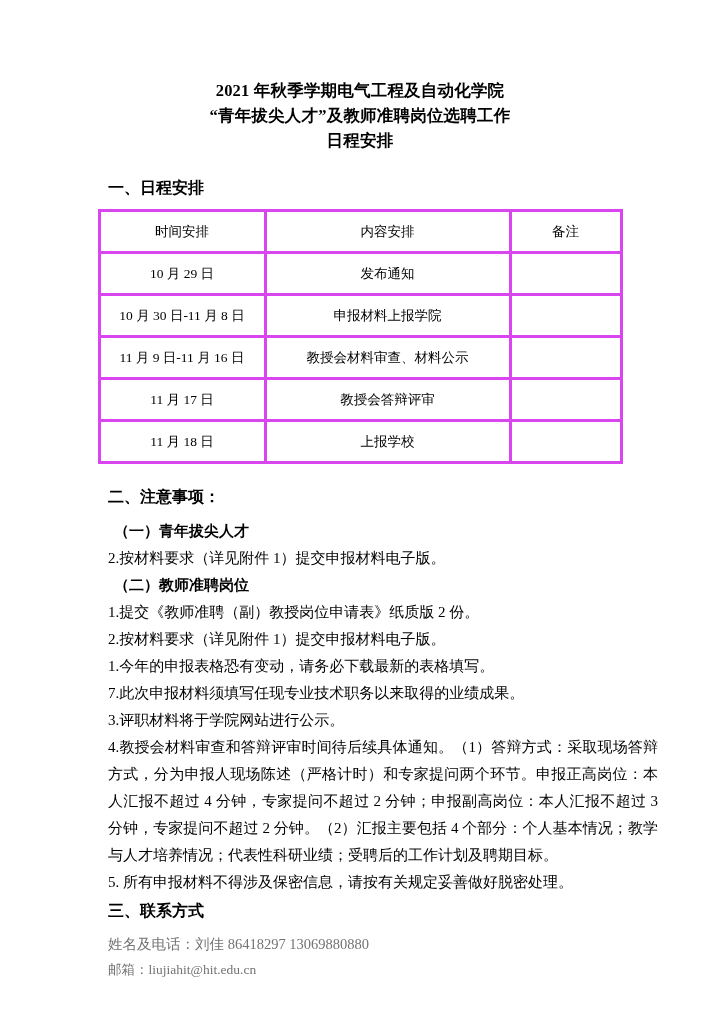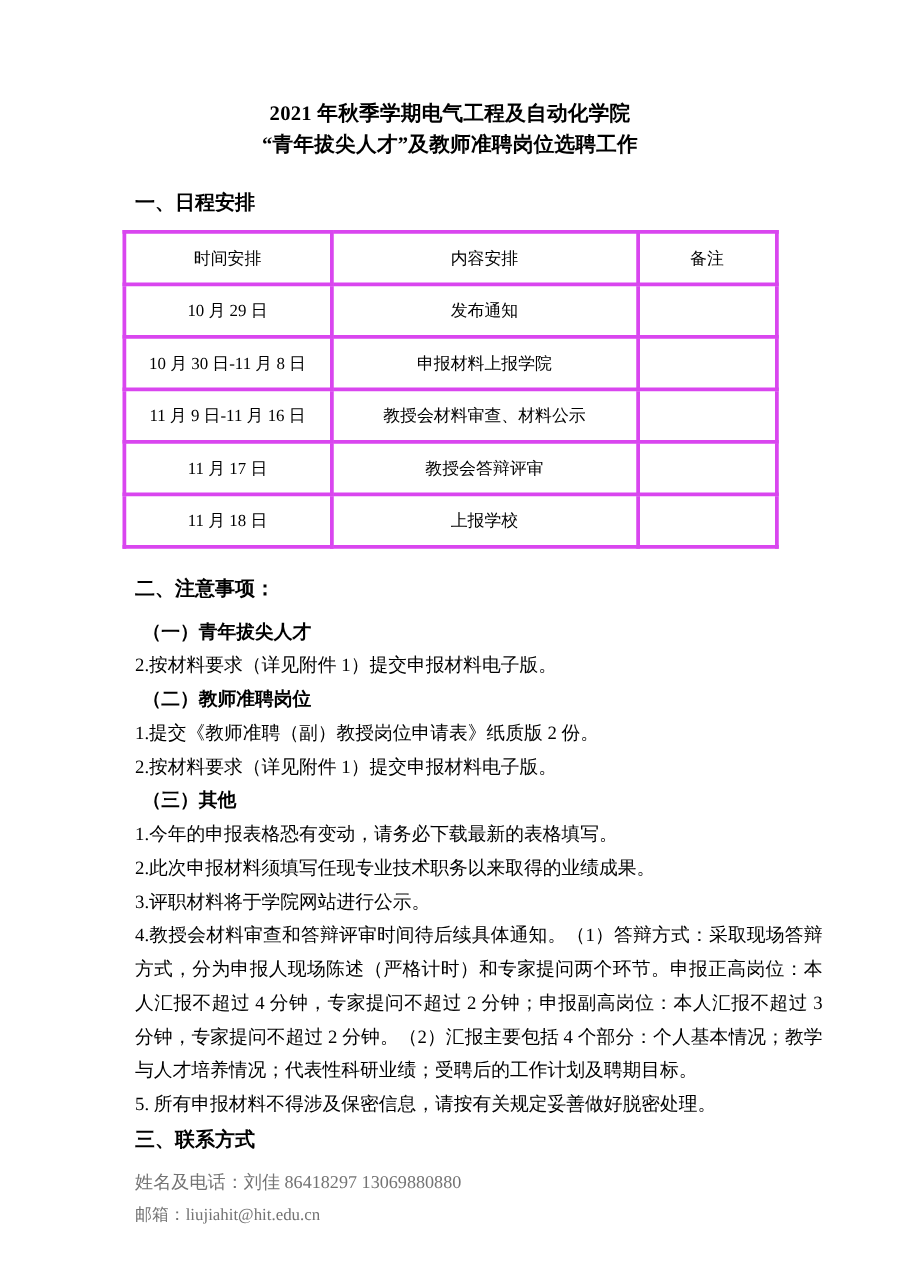--- a/index.html
+++ b/index.html
@@ -102,20 +102,21 @@
   }
 </style>
 </head>
 <body>
 
 <div class="page">
 
   <div class="doc-title">
     <span class="line">2021 年秋季学期电气工程及自动化学院</span>
     <span class="line">“青年拔尖人才”及教师准聘岗位选聘工作</span>
+    <span class="line">日程安排</span>
   </div>
 
   <div class="section-heading">一、日程安排</div>
 
   <table class="schedule-table">
     <colgroup>
       <col class="c1">
         <col class="c2">
         <col class="c3">
     </colgroup>
@@ -157,23 +158,22 @@
 
   <div class="section-heading tight">二、注意事项：</div>
 
   <div class="sub-heading">（一）青年拔尖人才</div>
   <p class="body">2.按材料要求（详见附件 1）提交申报材料电子版。</p>
 
   <div class="sub-heading">（二）教师准聘岗位</div>
   <p class="body">1.提交《教师准聘（副）教授岗位申请表》纸质版 2 份。</p>
   <p class="body">2.按材料要求（详见附件 1）提交申报材料电子版。</p>
 
-  <div class="sub-heading">（三）其他</div>
   <p class="body">1.今年的申报表格恐有变动，请务必下载最新的表格填写。</p>
-  <p class="body">2.此次申报材料须填写任现专业技术职务以来取得的业绩成果。</p>
+  <p class="body">7.此次申报材料须填写任现专业技术职务以来取得的业绩成果。</p>
   <p class="body">3.评职材料将于学院网站进行公示。</p>
   <p class="body">4.教授会材料审查和答辩评审时间待后续具体通知。（1）答辩方式：采取现场答辩方式，分为申报人现场陈述（严格计时）和专家提问两个环节。申报正高岗位：本人汇报不超过 4 分钟，专家提问不超过 2 分钟；申报副高岗位：本人汇报不超过 3 分钟，专家提问不超过 2 分钟。（2）汇报主要包括 4 个部分：个人基本情况；教学与人才培养情况；代表性科研业绩；受聘后的工作计划及聘期目标。</p>
   <p class="body bold">5. 所有申报材料不得涉及保密信息，请按有关规定妥善做好脱密处理。</p>
 
   <div class="section-heading" style="margin-top:4px;">三、联系方式</div>
 
   <p class="contact-line">姓名及电话：刘佳   86418297  13069880880</p>
   <p class="contact-line email">邮箱：liujiahit@hit.edu.cn</p>
 
 </div>

